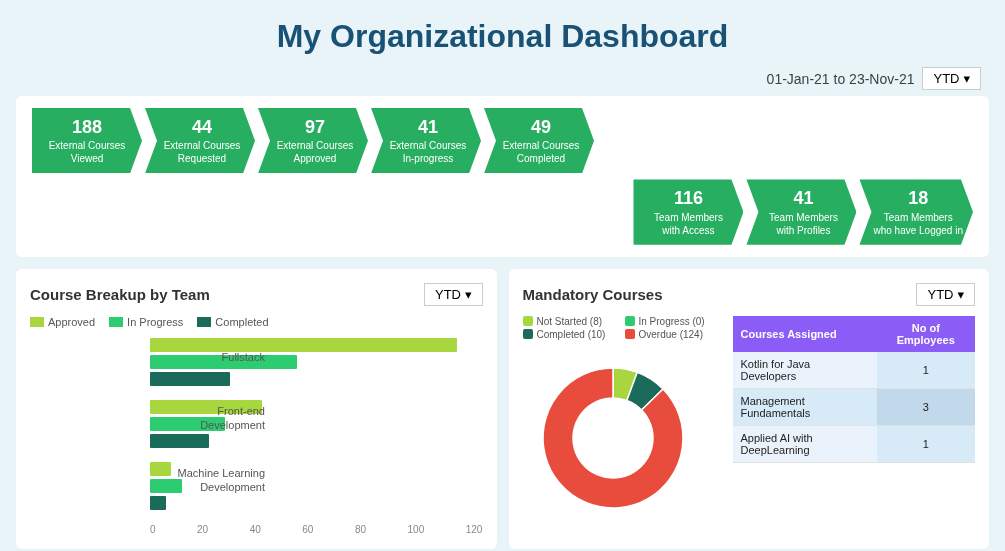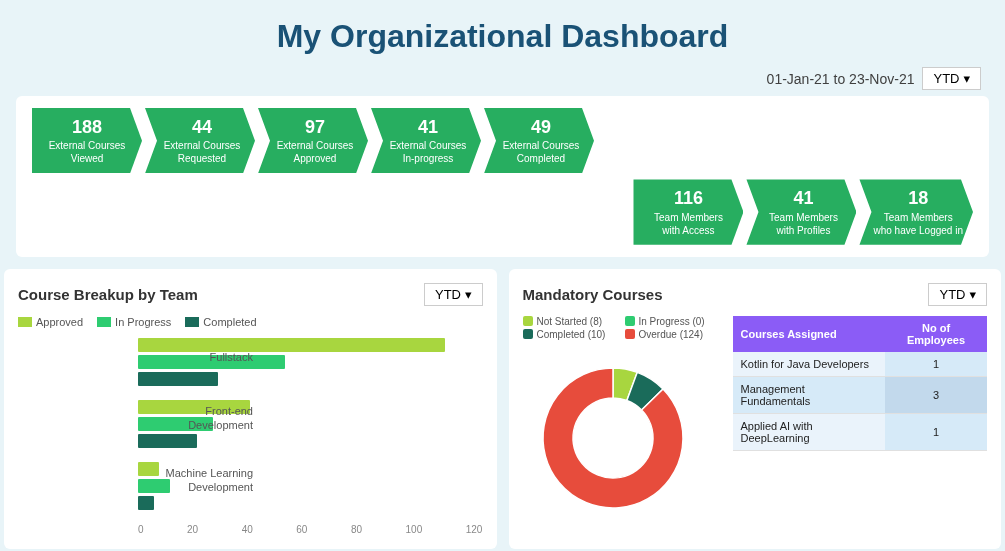--- a/index.html
+++ b/index.html
@@ -80,21 +80,21 @@
       display: block;
     }
     .row2-wrapper {
       display: flex;
       justify-content: flex-end;
       gap: 3px;
     }
     .bottom-panels {
       display: flex;
       gap: 12px;
-      margin: 0 4px;
+      margin: 0 16px;
     }
     .panel {
       background: white;
       border-radius: 6px;
       padding: 14px;
       flex: 1;
     }
     .panel-header {
       display: flex;
       justify-content: space-between;

